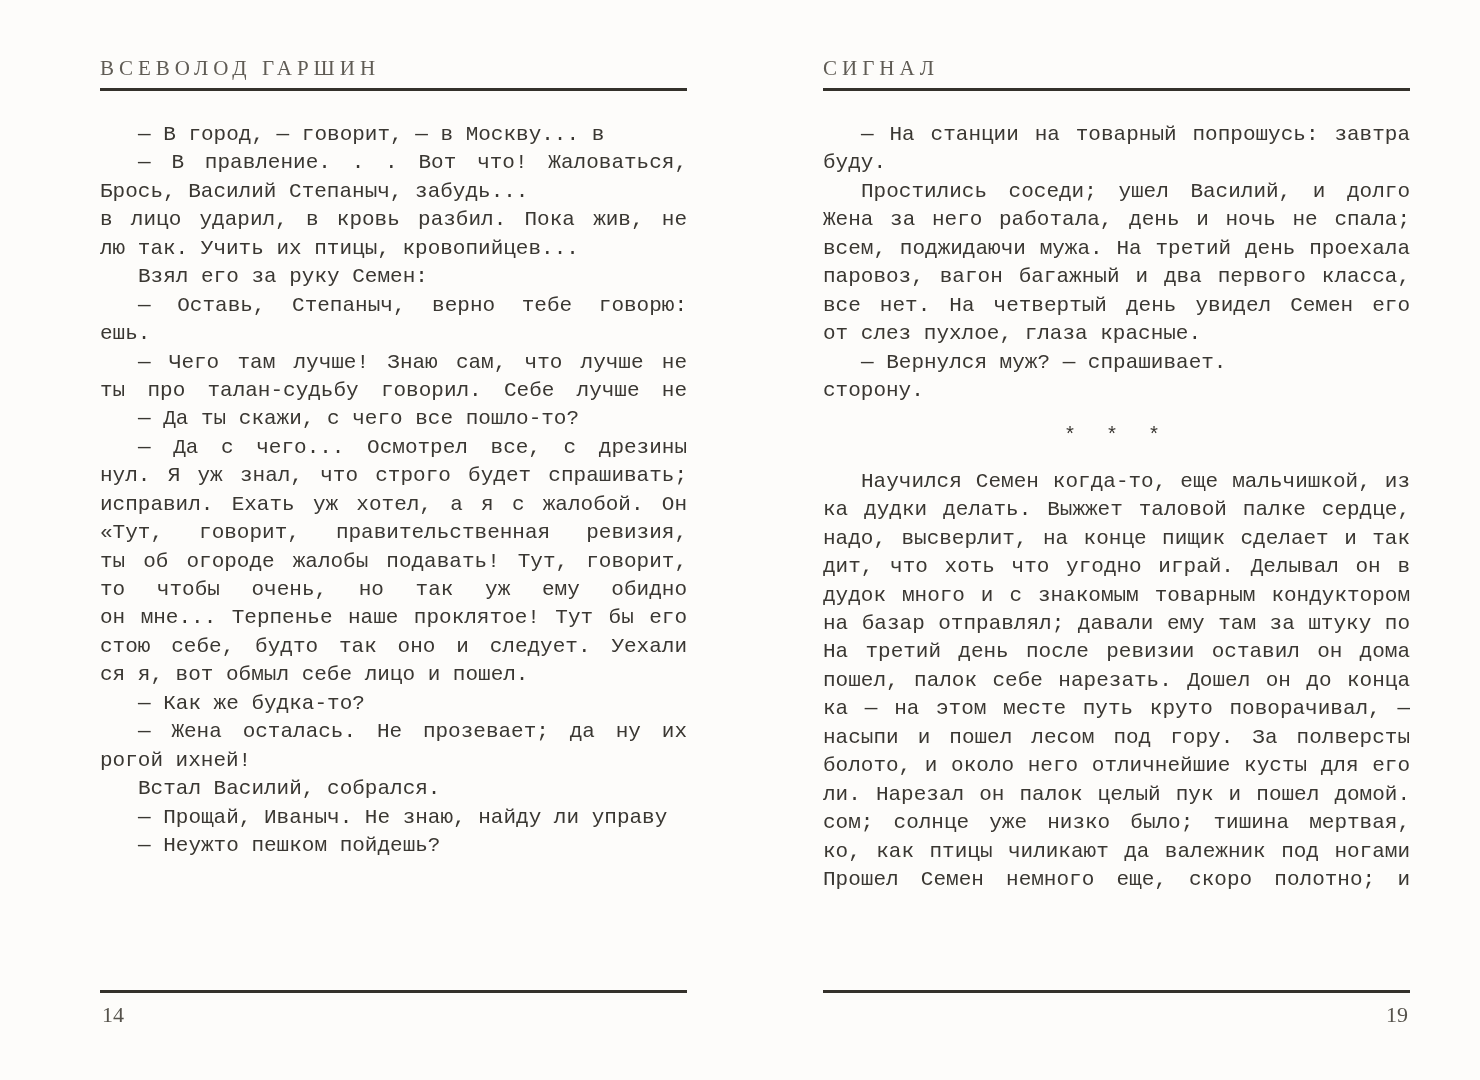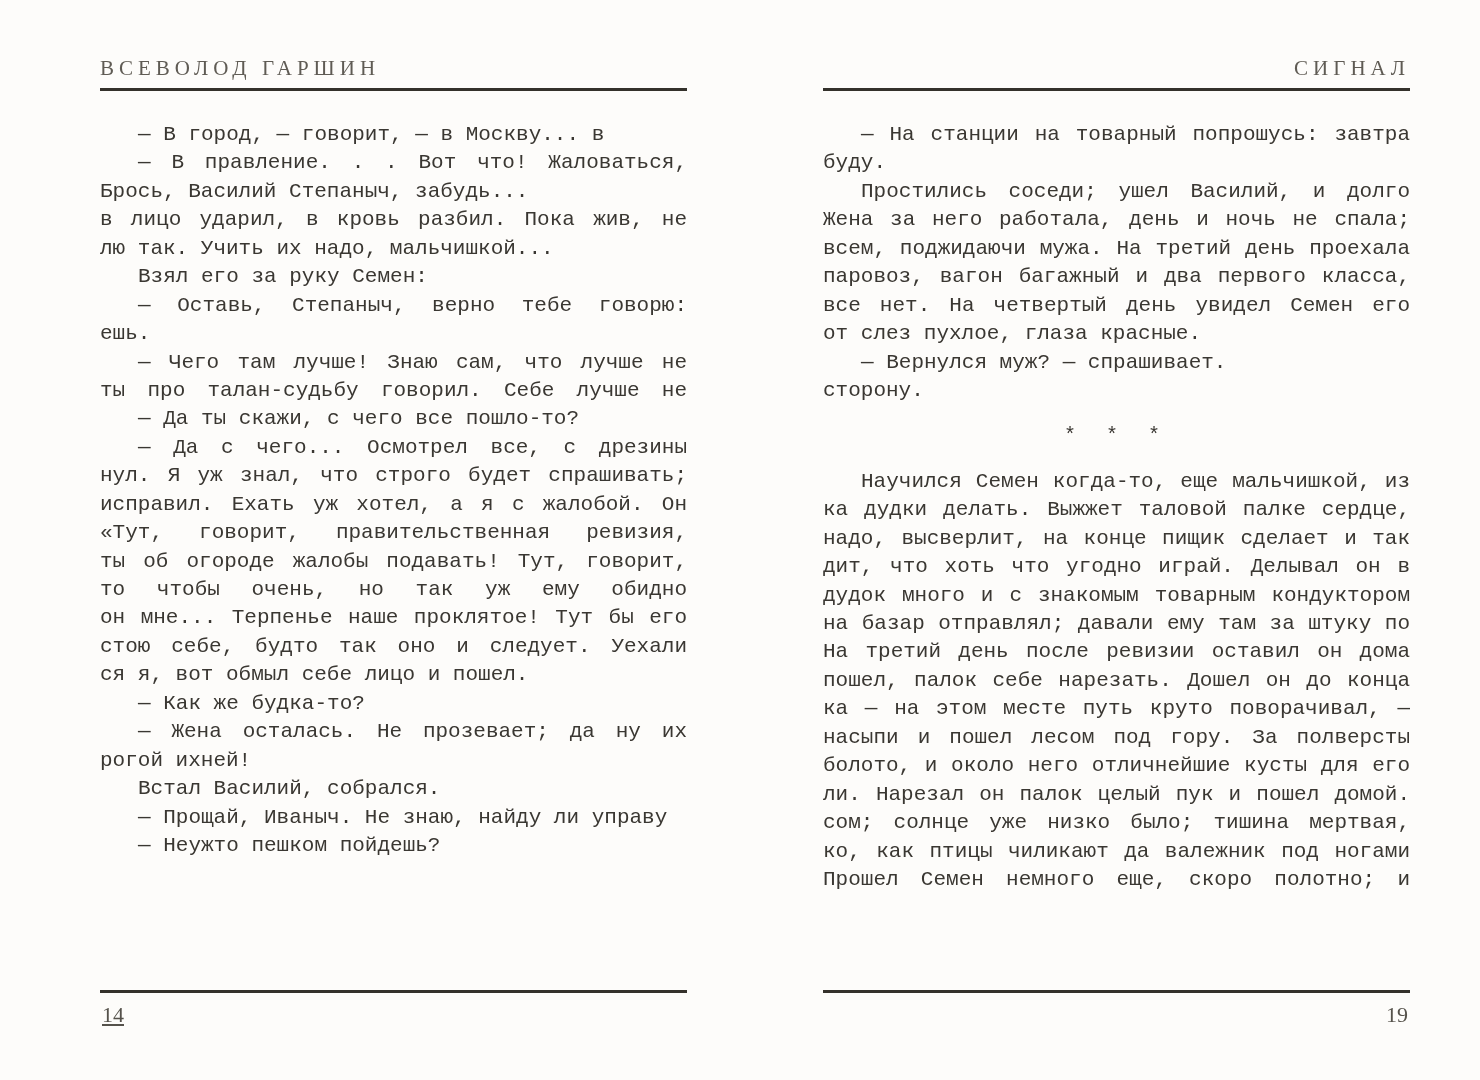--- a/index.html
+++ b/index.html
@@ -29,21 +29,21 @@
     position: absolute;
     top: 56px;
     left: 0;
     right: 0;
     font-size: 21px;
     letter-spacing: 5px;
     color: #5f5b54;
     white-space: nowrap;
   }
   .page.left  .running-head { text-align: left; }
-  .page.right .running-head { text-align: right; }
+  .page.right .running-head { text-align: left; }
 
   .head-rule {
     position: absolute;
     top: 88px;
     left: 0;
     right: 0;
     border-top: 3px solid #34312b;
   }
 
   .page-body {
@@ -83,42 +83,42 @@
     left: 0;
     right: 0;
     border-top: 3px solid #34312b;
   }
   .page-num {
     position: absolute;
     top: 1002px;
     font-size: 22px;
     color: #55524b;
   }
-  .page.left  .page-num { left: 2px; text-decoration: underline; }
+  .page.left  .page-num { left: 2px; }
   .page.right .page-num { right: 2px; }
 </style>
 </head>
 <body>
 
 <div class="spread">
 
   <section class="page left">
     <div class="running-head">ВСЕВОЛОД ГАРШИН</div>
     <div class="head-rule"></div>
     <div class="page-body" id="left-body">
         <div class="para">
           <div class="line indent">— В город, — говорит, — в Москву... в правление.</div>
         </div>
         <div class="para">
           <div class="line indent just">— В правление. . . Вот что! Жаловаться, стало быть, идешь?</div>
           <div class="line">Брось, Василий Степаныч, забудь...</div>
         </div>
         <div class="para">
           <div class="line just">в лицо ударил, в кровь разбил. Пока жив, не забуду, не остав-</div>
-          <div class="line">лю так. Учить их надо, мальчишкой...</div>
+          <div class="line">лю так. Учить их птицы, кровопийцев...</div>
         </div>
         <div class="para">
           <div class="line indent">Взял его за руку Семен:</div>
         </div>
         <div class="para">
           <div class="line indent just">— Оставь, Степаныч, верно тебе говорю: лучше не сдела-</div>
           <div class="line">ешь.</div>
         </div>
         <div class="para">
           <div class="line indent just">— Чего там лучше! Знаю сам, что лучше не сделаю; правду</div>

